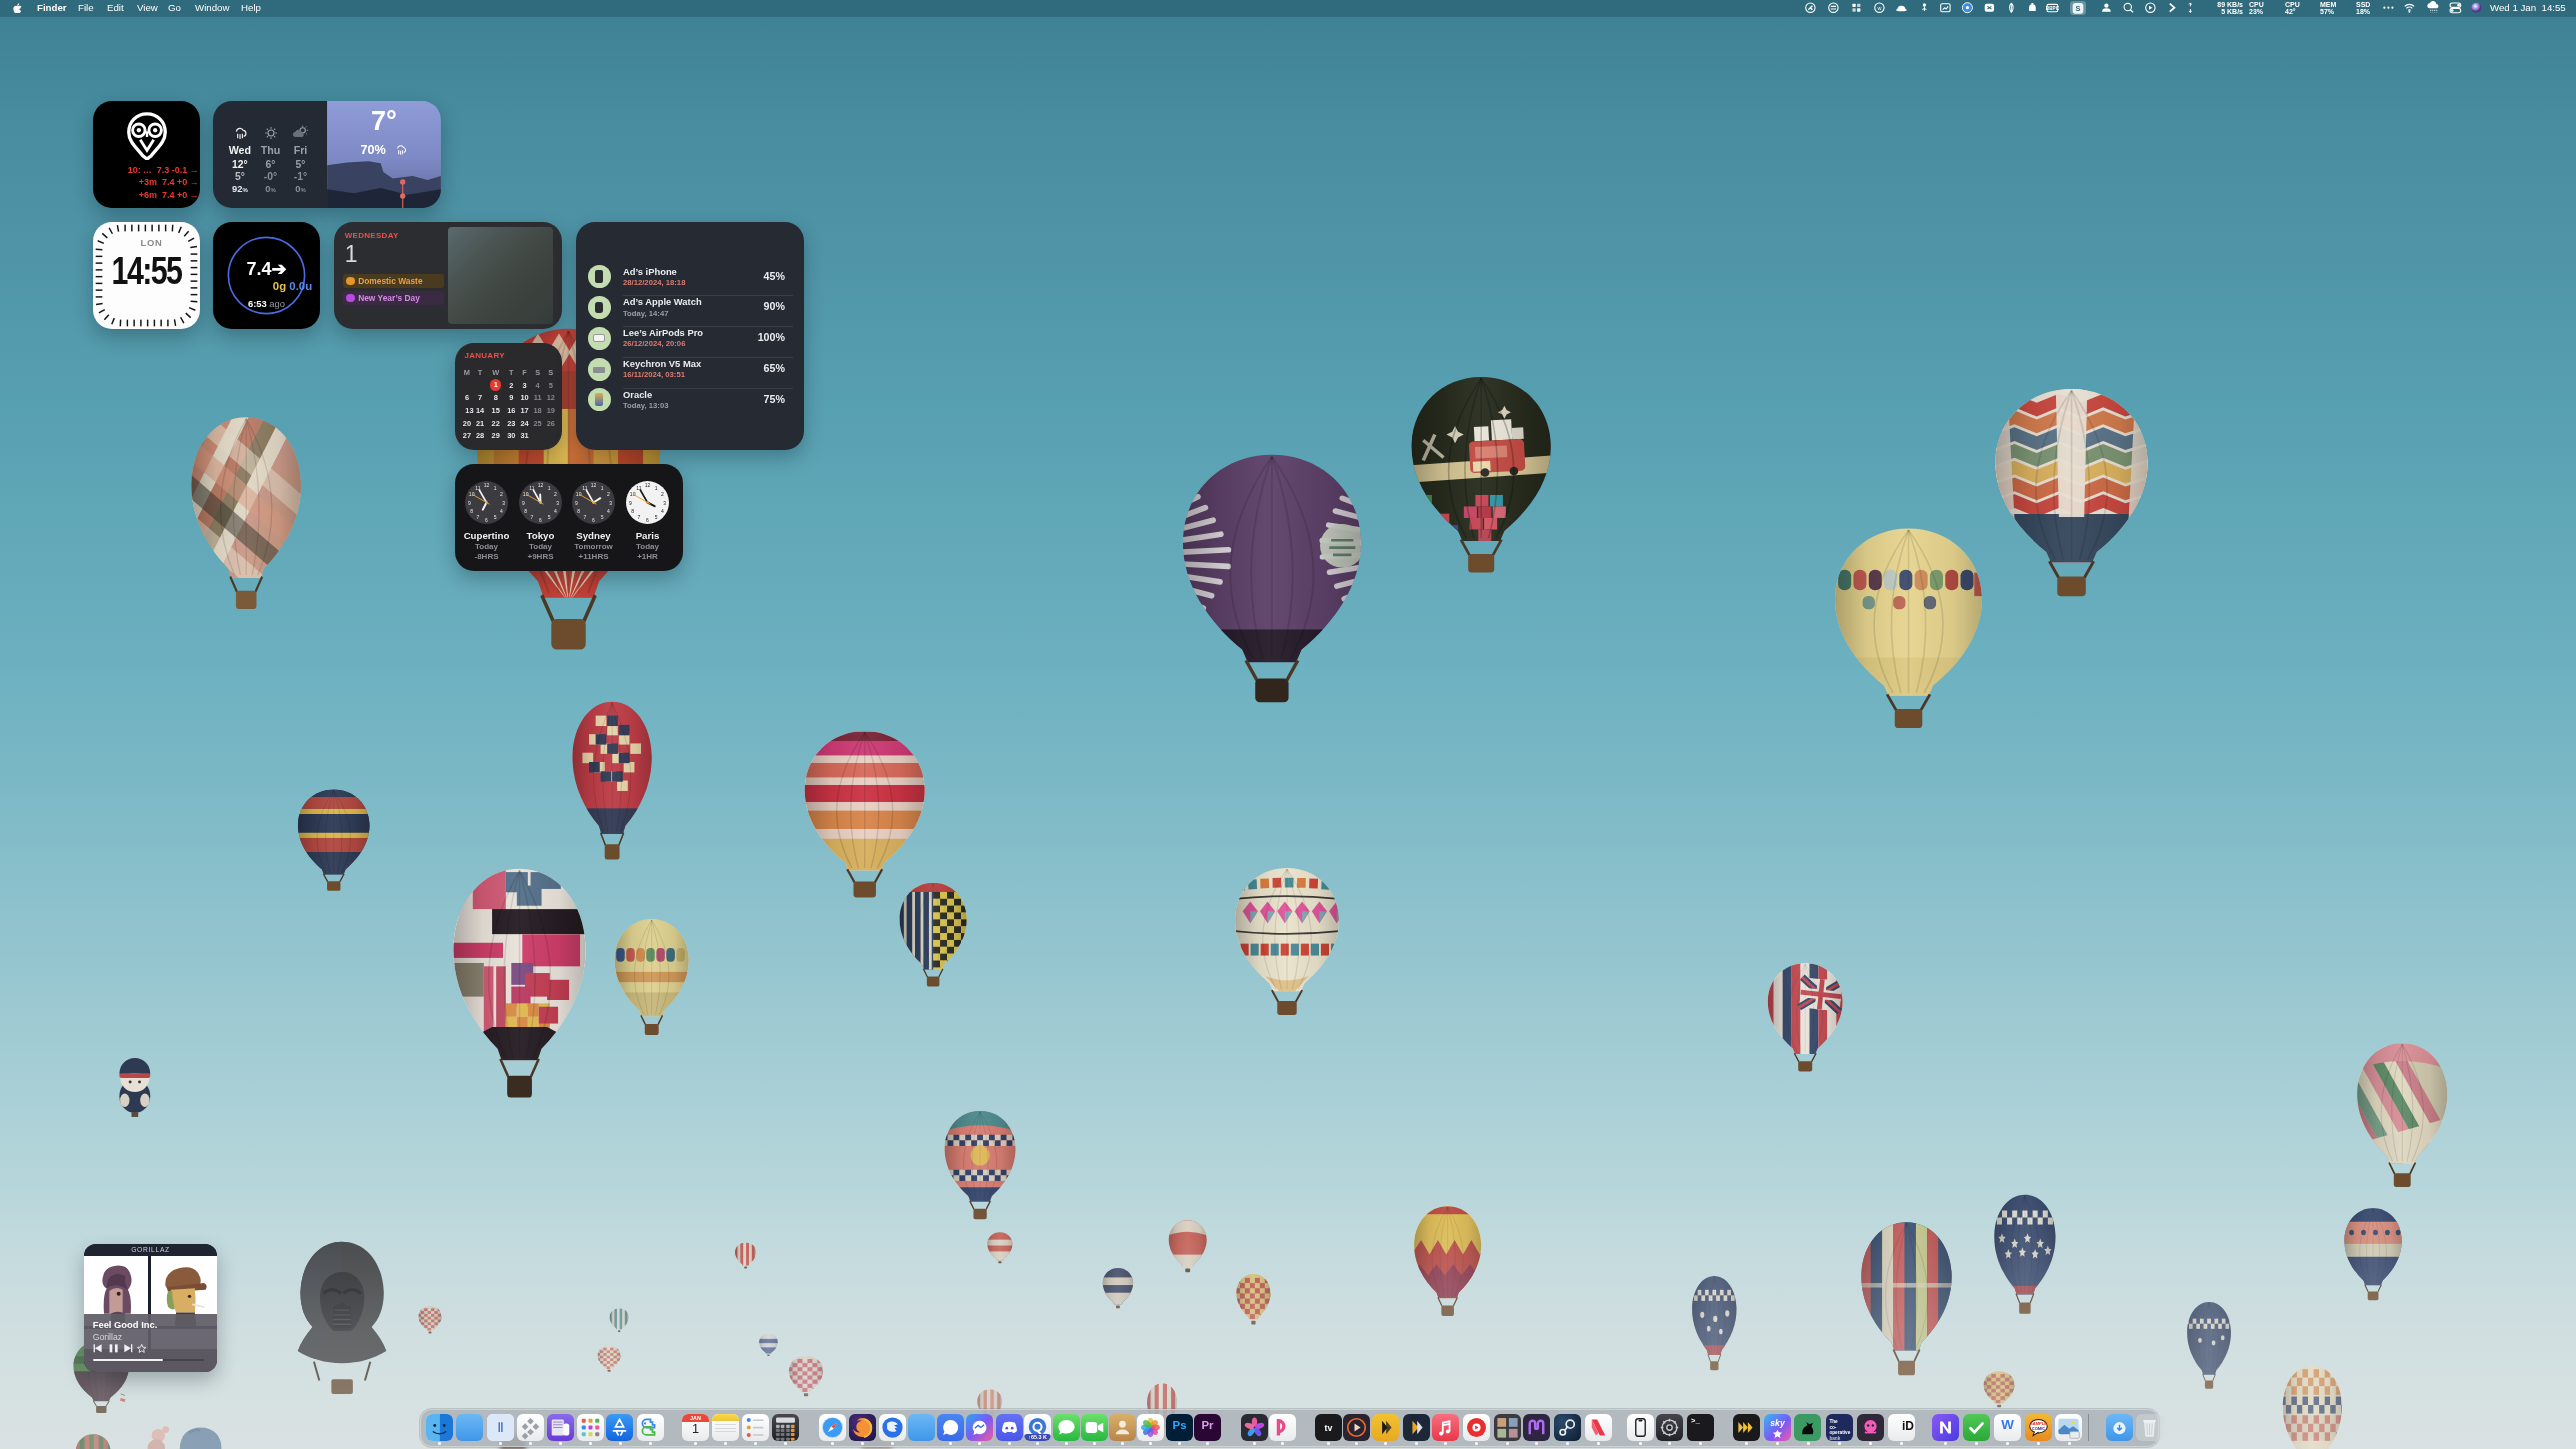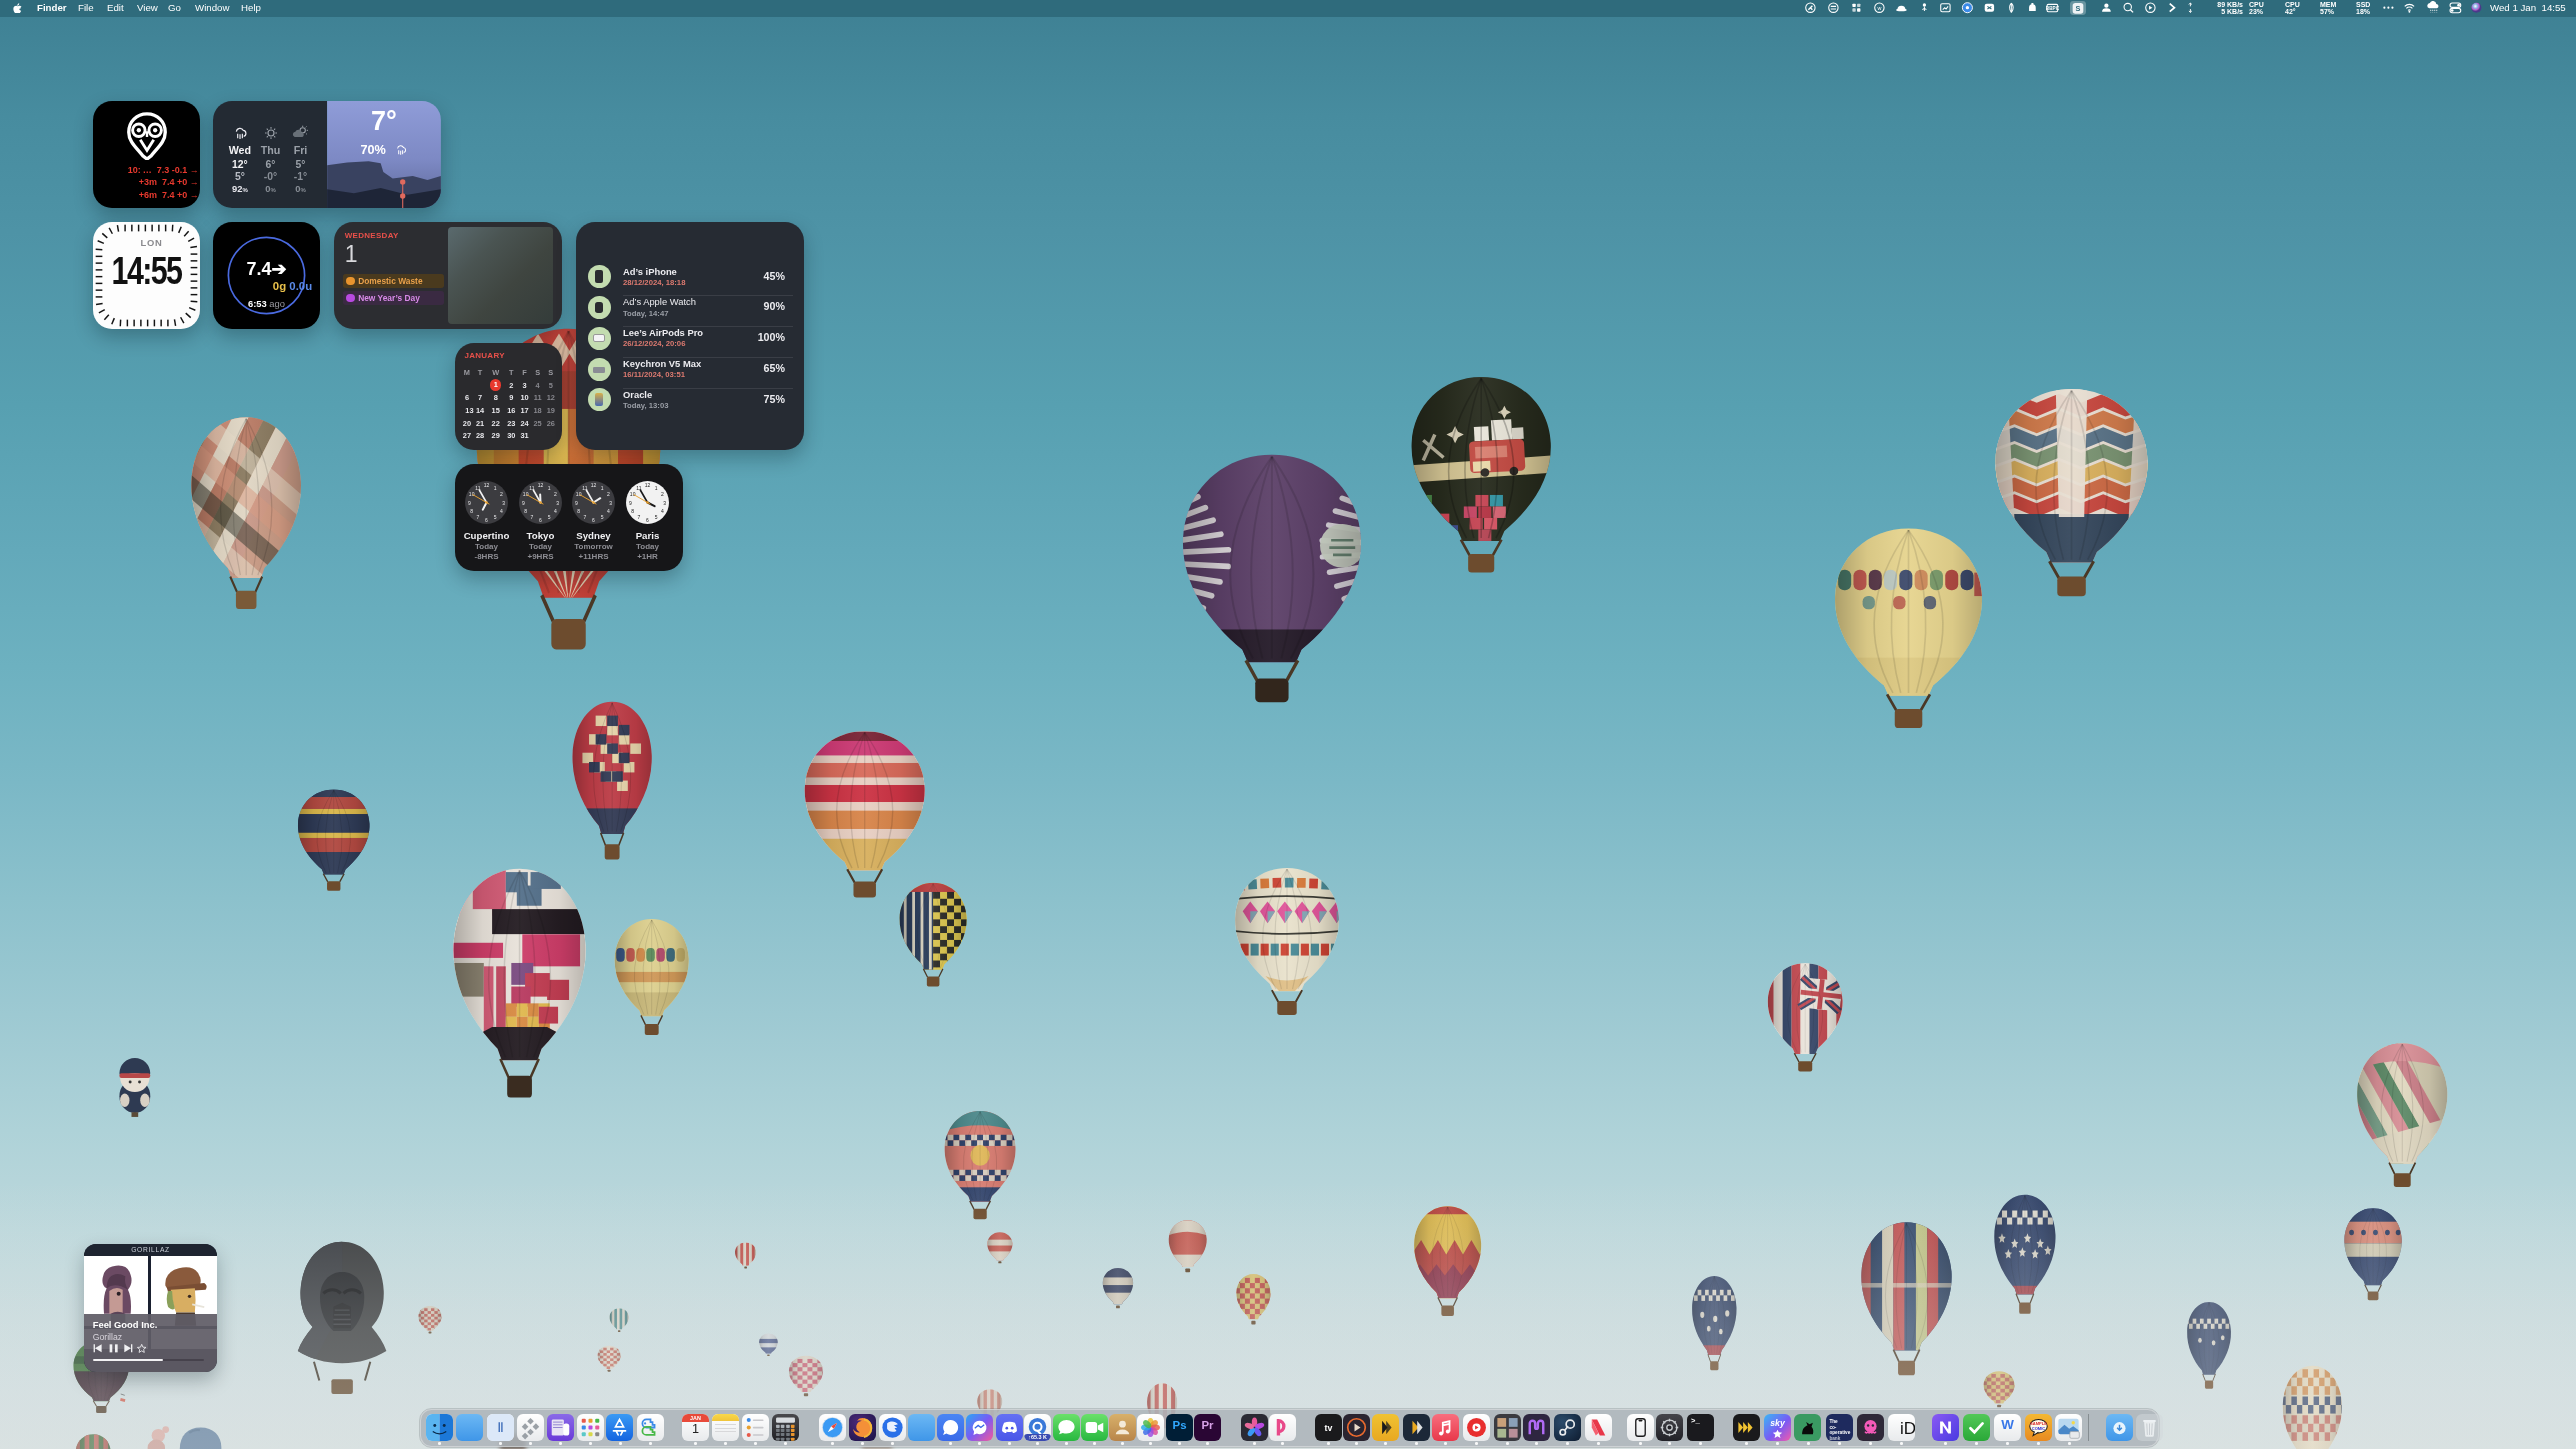--- a/index.html
+++ b/index.html
@@ -1824,21 +1824,21 @@
         <div style="position:absolute;left:7.4px;top:4.7px;width:8px;height:13.4px;border-radius:2px;background:#2a2c30;"></div>
       </div>
       <div style="position:absolute;left:47px;top:44px;font-size:9.4px;font-weight:bold;color:#ececf0;">Ad’s iPhone</div>
       <div style="position:absolute;left:47px;top:56px;font-size:7.7px;font-weight:bold;color:#dd7a70;">28/12/2024, 18:18</div>
       <div style="position:absolute;right:19px;top:48px;font-size:10.7px;font-weight:bold;color:#ececf0;">45%</div>
       <div style="position:absolute;left:47px;top:73px;right:10.7px;height:0.7px;background:#3a3e46;"></div>
       <div style="position:absolute;left:12px;top:74px;width:23px;height:23px;border-radius:11.4px;background:#c3dcb0;">
         <div style="position:absolute;left:7.4px;top:6px;width:8px;height:10.7px;border-radius:2.7px;background:#2a2c30;"></div>
         <div style="position:absolute;left:8.7px;top:2.7px;width:5.4px;height:17.4px;border-radius:1.3px;background:#44464a;z-index:-1"></div>
       </div>
-      <div style="position:absolute;left:47px;top:74px;font-size:9.4px;font-weight:normal;color:#ececf0;">Ad’s Apple Watch</div>
+      <div style="position:absolute;left:47px;top:74px;font-size:9.4px;font-weight:bold;color:#ececf0;">Ad’s Apple Watch</div>
       <div style="position:absolute;left:47px;top:87px;font-size:7.7px;font-weight:bold;color:#9a9ea6;">Today, 14:47</div>
       <div style="position:absolute;right:19px;top:78px;font-size:10.7px;font-weight:bold;color:#ececf0;">90%</div>
       <div style="position:absolute;left:47px;top:104px;right:10.7px;height:0.7px;background:#3a3e46;"></div>
       <div style="position:absolute;left:12px;top:105px;width:23px;height:23px;border-radius:11.4px;background:#c3dcb0;">
         <div style="position:absolute;left:5.4px;top:7.4px;width:12px;height:8px;border-radius:2px;background:#f4f4f6;border:0.7px solid #999;"></div>
       </div>
       <div style="position:absolute;left:47px;top:105px;font-size:9.4px;font-weight:bold;color:#ececf0;">Lee’s AirPods Pro</div>
       <div style="position:absolute;left:47px;top:117px;font-size:7.7px;font-weight:bold;color:#dd7a70;">26/12/2024, 20:06</div>
       <div style="position:absolute;right:19px;top:109px;font-size:10.7px;font-weight:bold;color:#ececf0;">100%</div>
       <div style="position:absolute;left:47px;top:135px;right:10.7px;height:0.7px;background:#3a3e46;"></div>
@@ -2269,21 +2269,21 @@
     </div>
     <div style="position:absolute;left:1838px;top:1442px;width:2.7px;height:2.7px;border-radius:1.3px;background:rgba(255,255,255,0.9);"></div>
     <div style="position:absolute;left:1857px;top:1414px;width:27px;height:27px;border-radius:6px;background:#2e2838;overflow:hidden;"><svg width="27" height="27" viewBox="0 0 40 40">
         <circle cx="20" cy="18" r="9" fill="#f45ab8"></circle>
         <circle cx="16.5" cy="17" r="1.8" fill="#2e2838"></circle>
         <circle cx="23.5" cy="17" r="1.8" fill="#2e2838"></circle>
         <path d="M12 26 q2 4 4 0 M16 26 q2 4 4 0 M20 26 q2 4 4 0 M24 26 q2 4 4 0" stroke="#f45ab8" stroke-width="2.4" fill="none"></path>
       </svg></div>
     <div style="position:absolute;left:1869px;top:1442px;width:2.7px;height:2.7px;border-radius:1.3px;background:rgba(255,255,255,0.9);"></div>
     <div style="position:absolute;left:1888px;top:1414px;width:27px;height:27px;border-radius:6px;background:linear-gradient(180deg,#ffffff,#e8eaec);overflow:hidden;">
-      <div style="width:40px;text-align:center;margin-top:4.7px;font-size:17px;font-weight:normal;color:#111;">iD</div>
+      <div style="width:40px;text-align:center;margin-top:4.7px;font-size:12px;font-weight:bold;color:#111;">iD</div>
     </div>
     <div style="position:absolute;left:1900px;top:1442px;width:2.7px;height:2.7px;border-radius:1.3px;background:rgba(255,255,255,0.9);"></div>
     <div style="position:absolute;left:1932px;top:1414px;width:27px;height:27px;border-radius:6px;background:linear-gradient(135deg,#8a5af4,#4a3ae0);overflow:hidden;"><svg width="27" height="27" viewBox="0 0 40 40">
         <path d="M12 29 V11 l4 0 8 12 V11 l4 0 v18 l-4 0 -8-12 v12 Z" fill="#fff"></path>
       </svg></div>
     <div style="position:absolute;left:1944px;top:1442px;width:2.7px;height:2.7px;border-radius:1.3px;background:rgba(255,255,255,0.9);"></div>
     <div style="position:absolute;left:1963px;top:1414px;width:27px;height:27px;border-radius:6px;background:linear-gradient(180deg,#52c858,#2aa838);overflow:hidden;"><svg width="27" height="27" viewBox="0 0 40 40">
         <path d="M11 21 l6 6 12-13" stroke="#fff" stroke-width="4" fill="none" stroke-linecap="round"></path>
       </svg></div>
     <div style="position:absolute;left:1975px;top:1442px;width:2.7px;height:2.7px;border-radius:1.3px;background:rgba(255,255,255,0.9);"></div>

